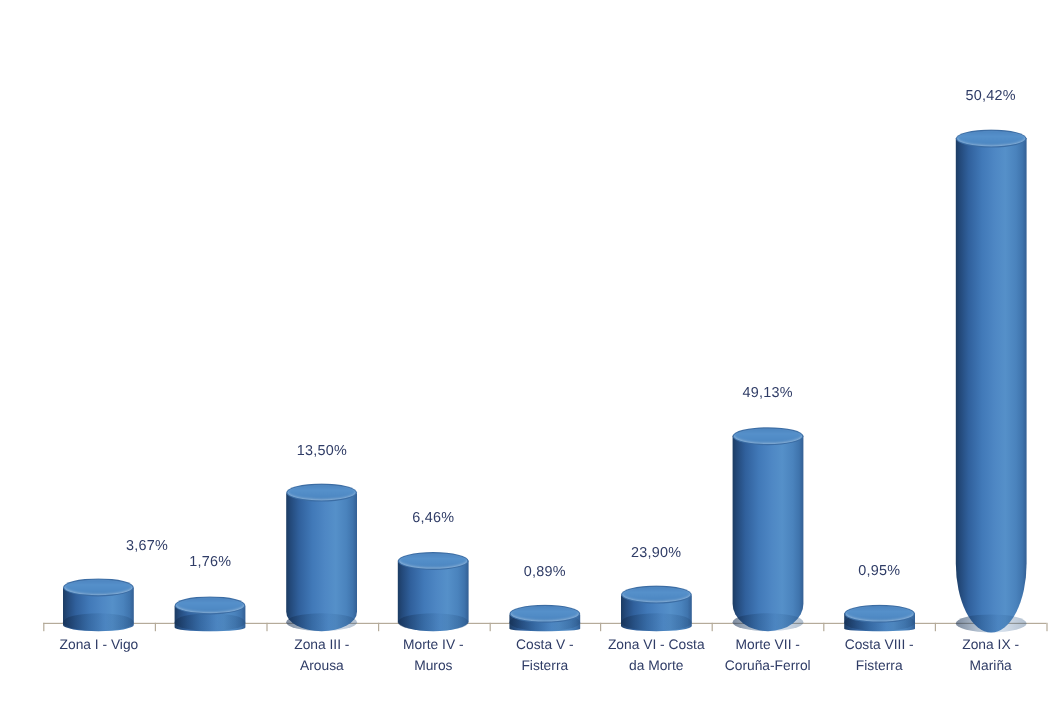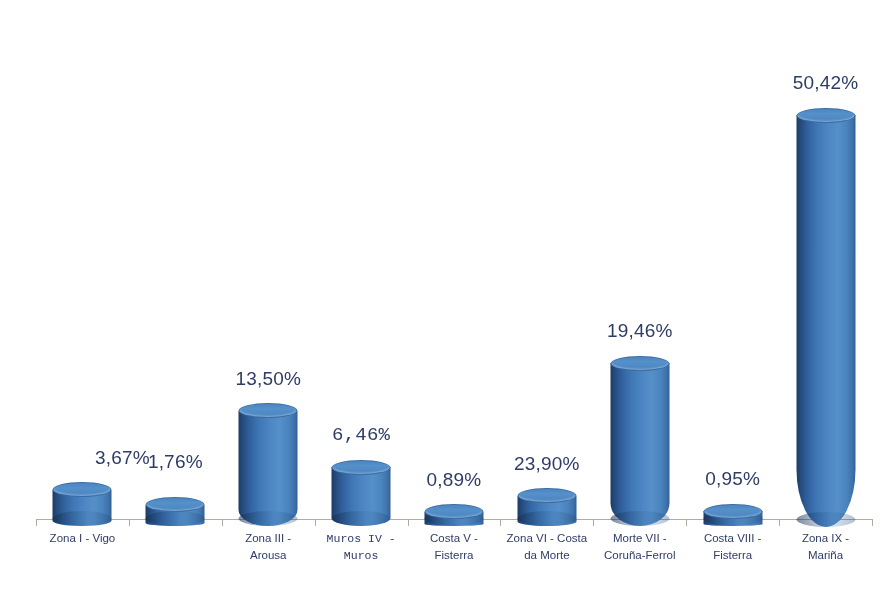--- a/index.html
+++ b/index.html
@@ -90,21 +90,21 @@
         rgba(30,70,115,0.35) 30%,
         rgba(55,110,170,0.18) 60%,
         rgba(35,75,120,0.35) 100%);
     pointer-events: none;
   }
   .data-label {
     position: absolute;
     left: 50%;
     transform: translateX(-50%);
     white-space: nowrap;
-    font-size: 19px;
+    font-size: 12px;
     color: #2f3c66;
     letter-spacing: 0.2px;
   }
   .cat-label {
     position: absolute;
     left: 50%;
     transform: translateX(-50%);
     top: 530px;
     width: 96px;
     text-align: center;
@@ -139,43 +139,43 @@
         <div class="cat-label">
           <div>Zona I - Vigo</div>
         </div>
       </div>
       <div class="bar-slot" style="left: 128.889px; width: 92.8889px;">
         <div class="cyl" title="Zona II - Pontevedra 1,76%" style="width: 59px; height: 29.1023px; top: 497.398px;">
           <div class="cyl-body" style="height: 21.6023px;"></div>
           <div class="cyl-bottom-shade" style="height: 15px;"></div>
           <div class="cyl-top" style="height: 15px; top: 0px;"></div>
         </div>
-        <div class="data-label" style="top: 451px;">1,76%</div>
+        <div class="data-label" style="top: 461px;">1,76%</div>
       </div>
       <div class="bar-slot" style="left: 221.778px; width: 92.8889px;">
         <div class="cyl" title="Zona III - Arousa 13,50%" style="width: 59px; height: 123.171px; top: 403.329px;">
           <div class="cyl-body" style="height: 115.671px;"></div>
           <div class="cyl-bottom-shade" style="height: 15px;"></div>
           <div class="cyl-top" style="height: 15px; top: 0px;"></div>
         </div>
         <div class="data-label" style="top: 367.829px;">13,50%</div>
         <div class="cat-label">
           <div>Zona III -</div>
           <div>Arousa</div>
         </div>
       </div>
-      <div class="bar-slot" style="left: 314.667px; width: 92.8889px; font-family: Liberation Mono, monospace;">
+      <div class="bar-slot" style="left: 314.667px; width: 92.8889px;">
         <div class="cyl" title="Zona IV - Muros 6,46%" style="width: 59px; height: 66.762px; top: 459.738px;">
           <div class="cyl-body" style="height: 59.262px;"></div>
           <div class="cyl-bottom-shade" style="height: 15px;"></div>
           <div class="cyl-top" style="height: 15px; top: 0px;"></div>
         </div>
         <div class="data-label" style="top: 424.238px;">6,46%</div>
         <div class="cat-label">
-          <div>Muros IV -</div>
+          <div>Morte IV -</div>
           <div>Muros</div>
         </div>
       </div>
       <div class="bar-slot" style="left: 407.556px; width: 92.8889px;">
         <div class="cyl" title="Zona V - Fisterra 0,89%" style="width: 59px; height: 22.1313px; top: 504.369px;">
           <div class="cyl-body" style="height: 14.6313px;"></div>
           <div class="cyl-bottom-shade" style="height: 15px;"></div>
           <div class="cyl-top" style="height: 15px; top: 0px;"></div>
         </div>
         <div class="data-label" style="top: 468.869px;">0,89%</div>
@@ -195,21 +195,21 @@
           <div>Zona VI - Costa</div>
           <div>da Morte</div>
         </div>
       </div>
       <div class="bar-slot" style="left: 593.333px; width: 92.8889px;">
         <div class="cyl" title="Zona VII - Coruña-Ferrol 19,46%" style="width: 59px; height: 170.927px; top: 355.573px;">
           <div class="cyl-body" style="height: 163.427px;"></div>
           <div class="cyl-bottom-shade" style="height: 15px;"></div>
           <div class="cyl-top" style="height: 15px; top: 0px;"></div>
         </div>
-        <div class="data-label" style="top: 320.073px;">19,46%</div>
+        <div class="data-label" style="top: 320.073px;">49,13%</div>
         <div class="cat-label">
           <div>Morte VII -</div>
           <div>Coruña-Ferrol</div>
         </div>
       </div>
       <div class="bar-slot" style="left: 686.222px; width: 92.8889px;">
         <div class="cyl" title="Zona VIII - Cedeira 0,95%" style="width: 59px; height: 22.6121px; top: 503.888px;">
           <div class="cyl-body" style="height: 15.1121px;"></div>
           <div class="cyl-bottom-shade" style="height: 15px;"></div>
           <div class="cyl-top" style="height: 15px; top: 0px;"></div>

